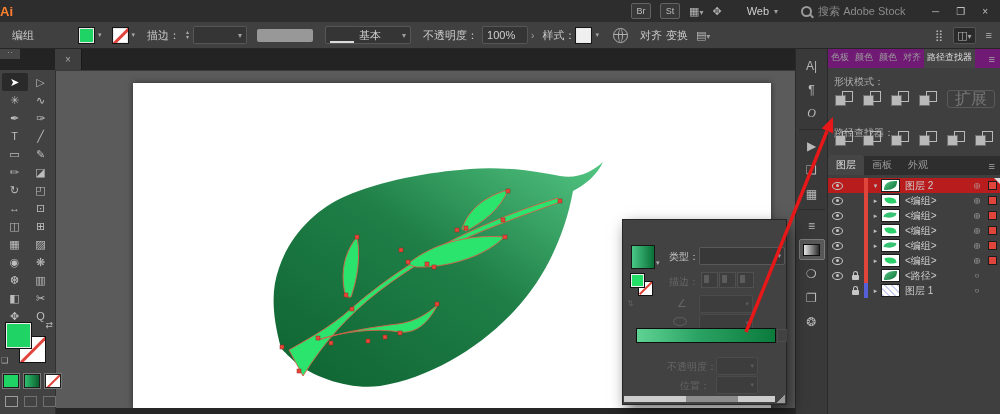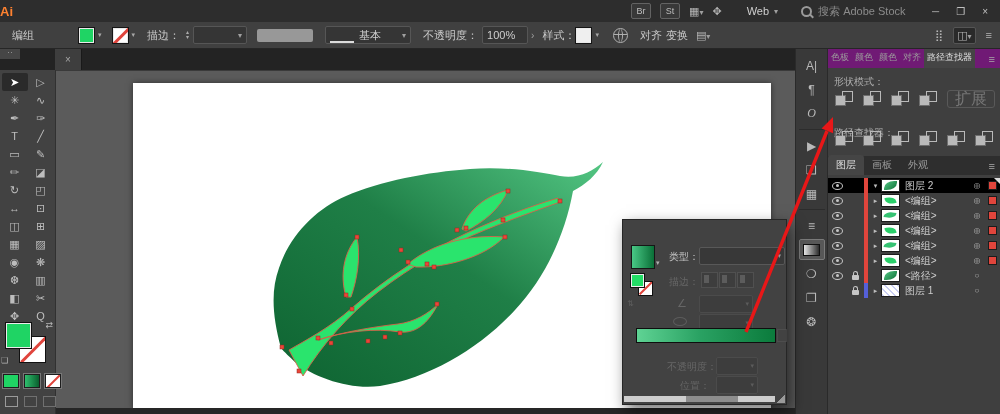--- a/index.html
+++ b/index.html
@@ -116,21 +116,21 @@
   .pfbtn .sqA{position:absolute;left:2px;top:5px;width:9px;height:9px;background:#b9b9b9;border:1px solid #6e6e6e}
   .pfbtn .sqB{position:absolute;left:9px;top:1px;width:9px;height:9px;border:1px solid #b9b9b9}
   .expandbtn{position:absolute;right:5px;top:42px;width:46px;height:16px;border:1px solid #595959;
              border-radius:3px;color:#767676;font-size:16px;display:flex;align-items:center;justify-content:center}
   .ltabs{position:absolute;left:0;top:108px;width:172px;height:19px;background:#2e2e2e;display:flex;
          align-items:flex-end;font-size:10px;color:#9c9c9c}
   .ltab{padding:3px 8px}
   .ltab.active{background:#454545;color:#e0e0e0;border-radius:3px 3px 0 0}
   #layer-rows{position:absolute;left:0;top:130px;width:172px}
   .layer-row{display:flex;align-items:center;height:15px;font-size:10px;color:#cdcdcd;position:relative}
-  .layer-row.selected{background:#000000}
+  .layer-row.selected{background:#b91c1c}
   .layer-row.selected::after{content:'';position:absolute;right:0;top:0;border-left:6px solid transparent;
                              border-top:6px solid #dcdcdc}
   .cell-eye{width:19px;display:flex;justify-content:center;flex:none}
   .eye-icon{width:9px;height:6px;border:1px solid #c6c6c6;border-radius:50%;position:relative}
   .eye-icon::after{content:'';position:absolute;left:2.5px;top:1px;width:3px;height:3px;
                    background:#c6c6c6;border-radius:50%}
   .cell-lock{width:17px;display:flex;justify-content:center;flex:none}
   .lock-icon{width:7px;height:5px;background:#c6c6c6;border-radius:1px;position:relative;margin-top:4px}
   .lock-icon::before{content:'';position:absolute;left:1px;top:-4px;width:3px;height:3px;
                      border:1px solid #c6c6c6;border-bottom:none;border-radius:3px 3px 0 0}

